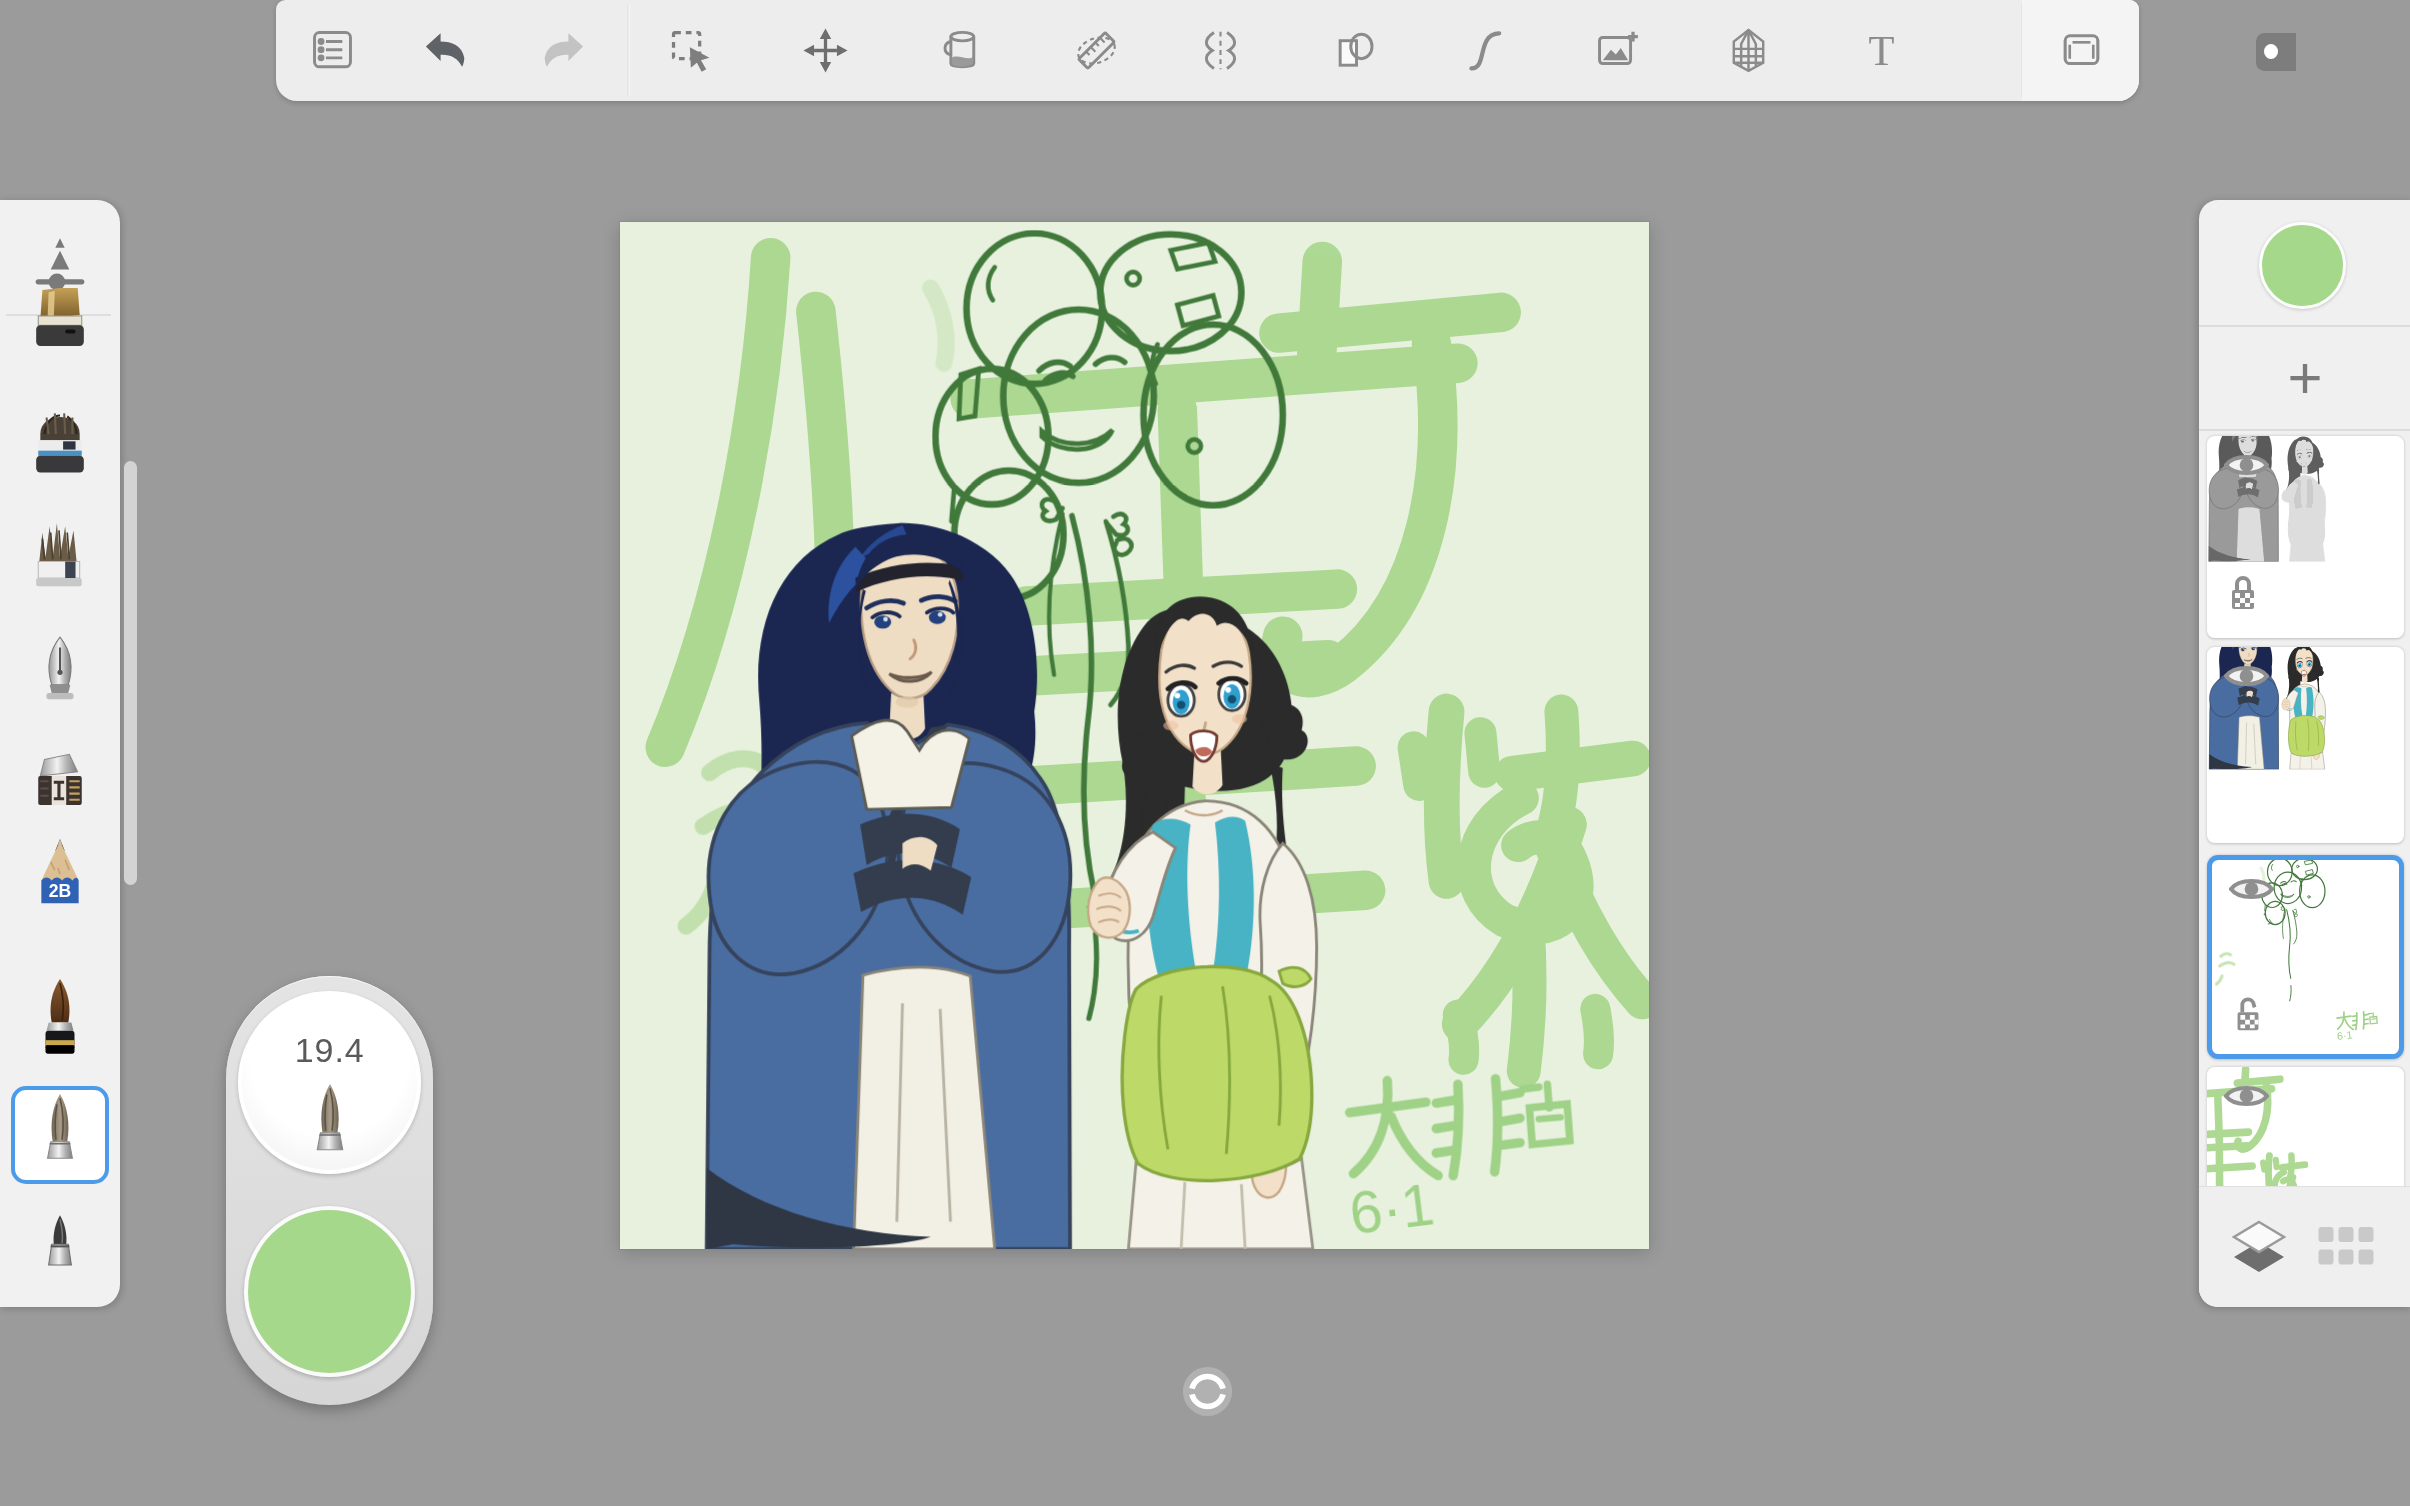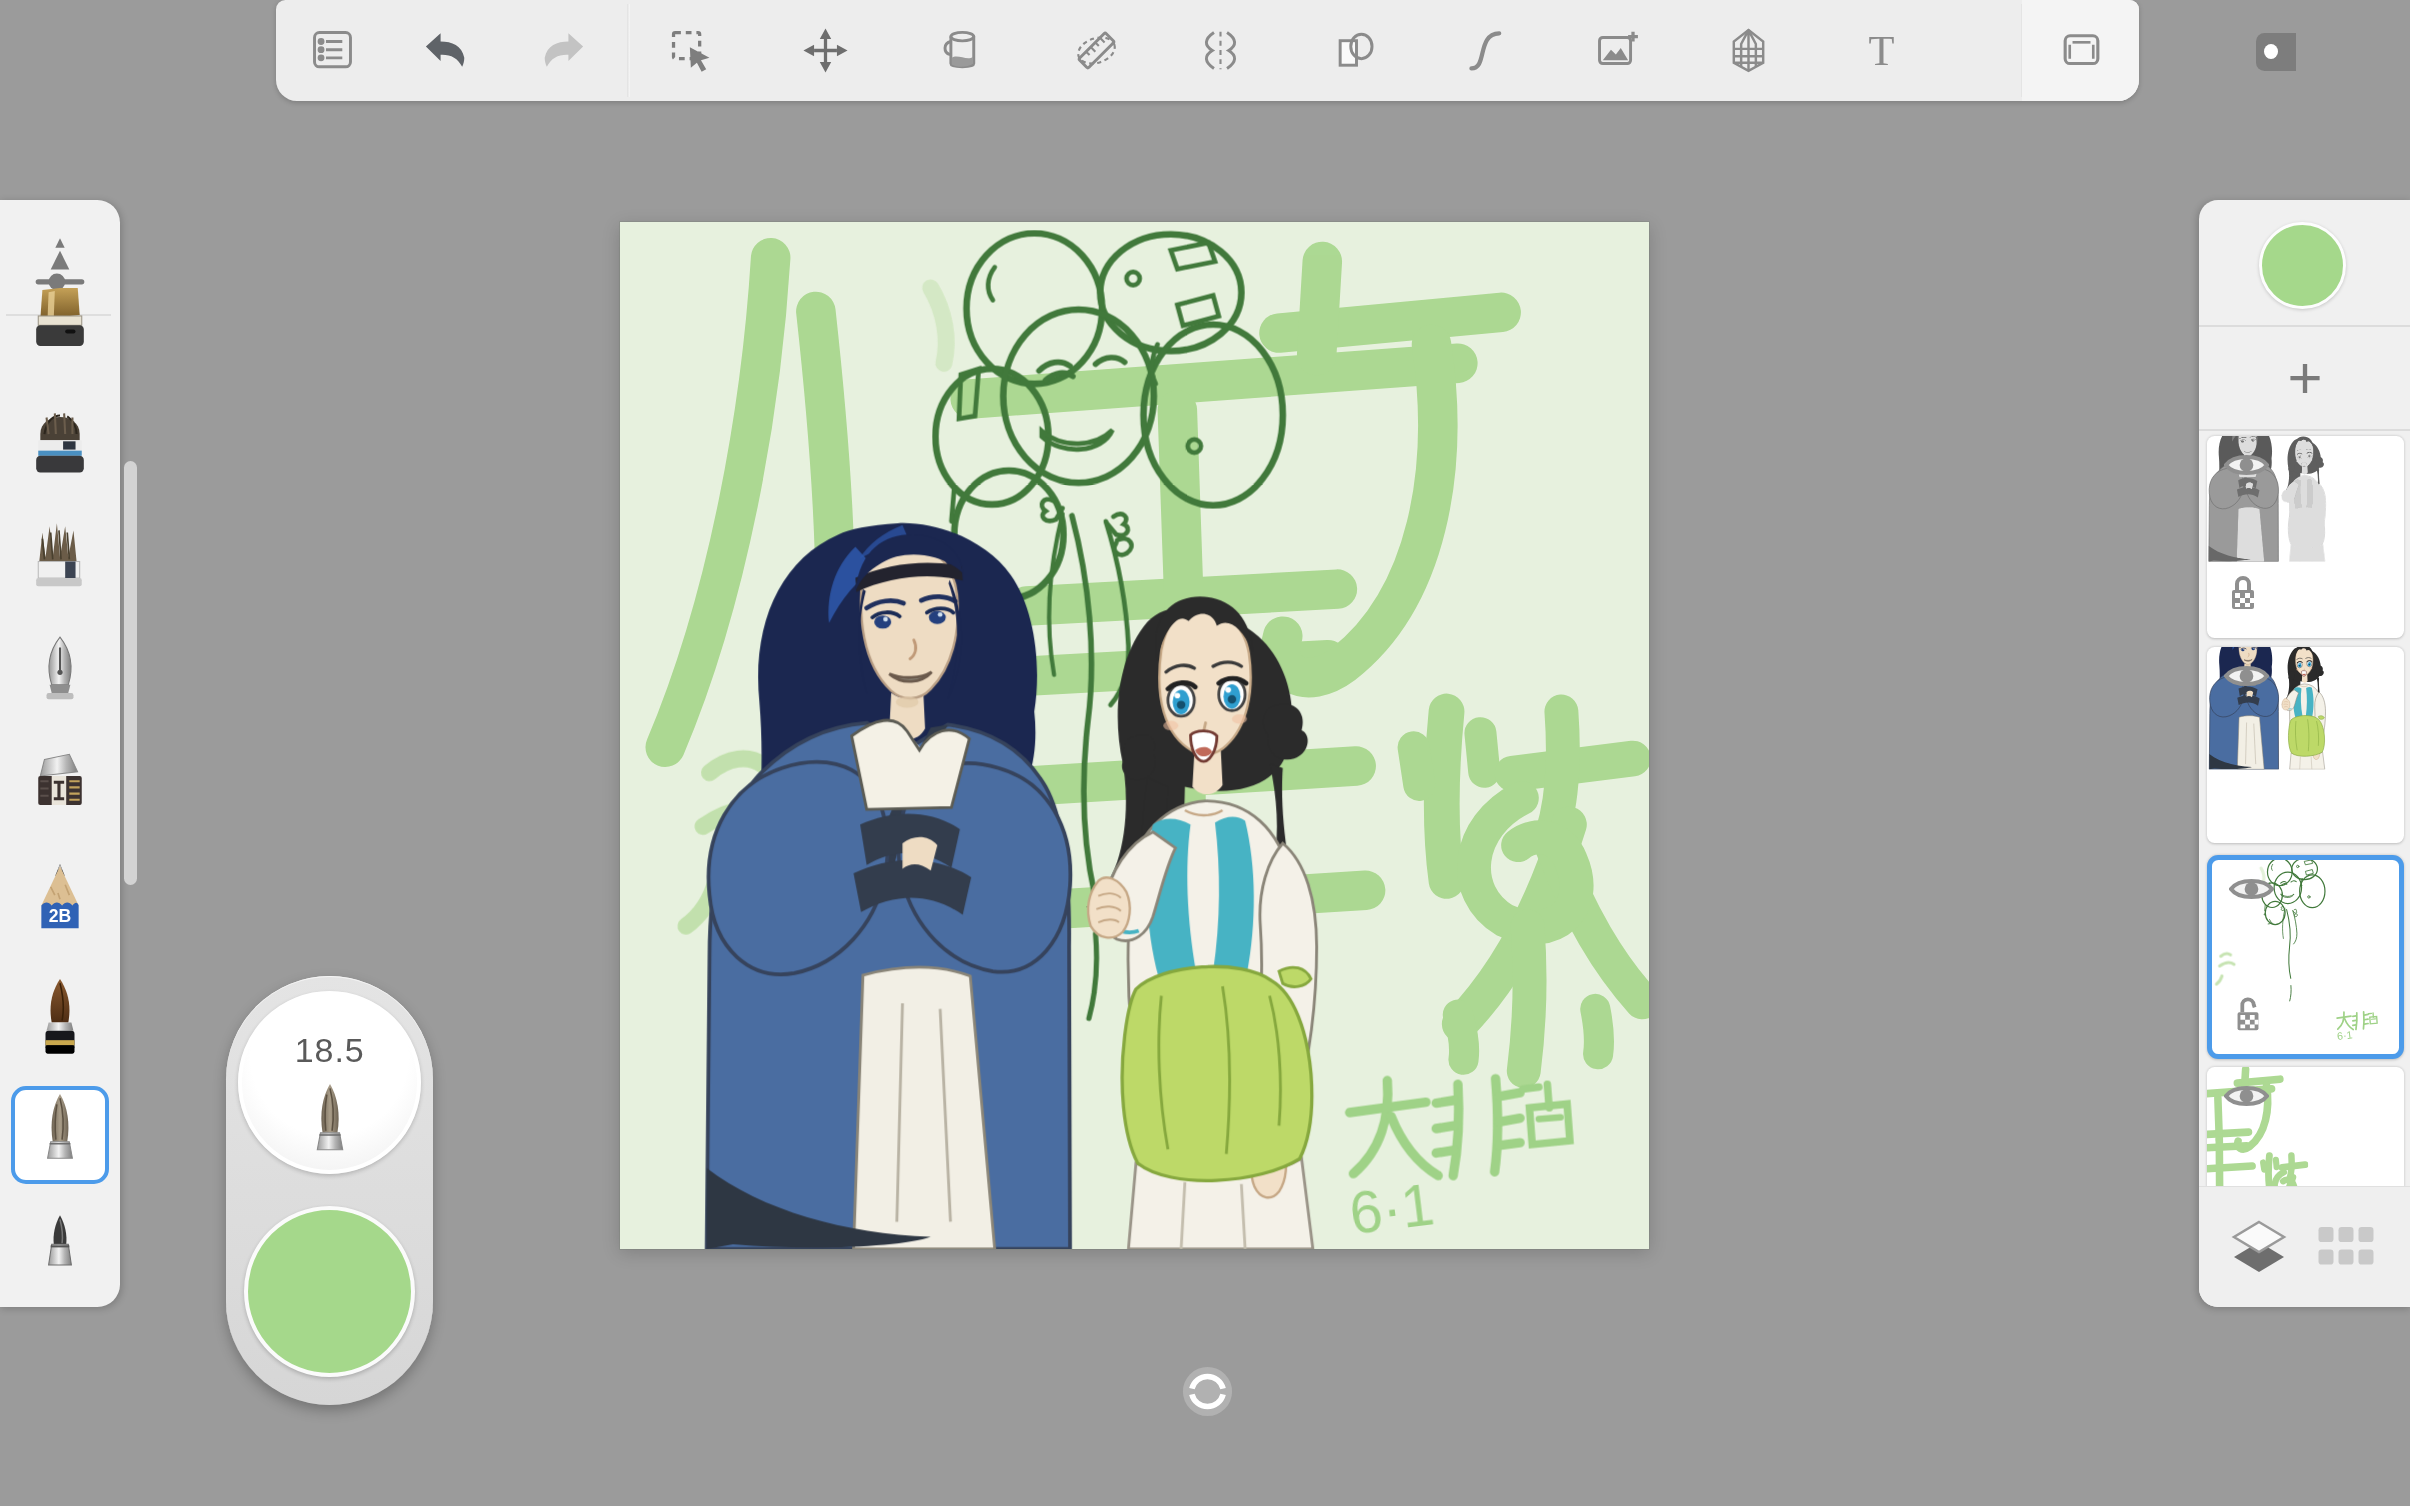--- a/index.html
+++ b/index.html
@@ -468,21 +468,21 @@
   <span class="brush-slot" style="top:590px">
     <svg viewBox="0 0 66 84">
         <path d="M 18 12 L 42 7 L 50 24 L 14 28 Z" fill="url(#silver)" stroke="#8a8a8a" stroke-width="1"></path>
         <rect x="12" y="28" width="42" height="28" rx="2" fill="#3c3230"></rect>
         <rect x="25" y="28" width="14" height="28" fill="#e9e4da"></rect>
         <path d="M 27 34 H 37 M 32 34 V 50 M 27 50 H 37" stroke="#3c3230" stroke-width="3" fill="none"></path>
         <path d="M 42 33 H 52 M 42 39 H 52 M 42 45 H 52 M 42 51 H 52" stroke="#c2a35c" stroke-width="2" fill="none"></path>
         <path d="M 14 33 H 22 M 14 40 H 22 M 14 47 H 22" stroke="#5a4f4b" stroke-width="2" fill="none"></path>
       </svg>
   </span>
-  <span class="brush-slot" style="top:705px">
+  <span class="brush-slot" style="top:680px">
     <svg viewBox="0 0 66 84">
         <path d="M 33 2 L 37.5 13 C 35 15.5 31 15.5 28.5 13 Z" fill="#3f3f3f"></path>
         <path d="M 33 2 L 35 7 C 34 8 32 8 31 7 Z" fill="#b9b9b9"></path>
         <path d="M 33 4 L 51 42 L 15 42 Z" fill="#dcbf93"></path>
         <path d="M 24 24 L 28 32 M 38 22 L 42 32 M 31 30 L 33 36" stroke="#c3a273" stroke-width="1.6" fill="none"></path>
         <path d="M 15 42 C 18 38 22 38 25 42 C 28 38 32 38 35 42 C 38 38 42 38 45 42 C 48 38 50 39 51 42 L 51 64 L 15 64 Z" fill="#2f62b5"></path>
         <text x="33" y="58" text-anchor="middle" font-size="17" font-weight="bold" fill="#fff" font-family="Liberation Sans, sans-serif">2B</text>
       </svg>
   </span>
   <span class="brush-slot" style="top:820px">
@@ -506,21 +506,21 @@
         <path d="M 33 12 C 35 20 36 28 35 35" stroke="#777" stroke-width="1.5" fill="none"></path>
         <path d="M 25 36 L 41 36 L 44 56 L 22 56 Z" fill="url(#silver)" stroke="#6e6e6e" stroke-width="1"></path>
         <path d="M 24 38 L 42 38" stroke="#555" stroke-width="2"></path>
       </svg>
   </span>
 </div>
 <span class="scroll-pill"></span>
 
 <div class="size-pop">
   <div class="size-circle">
-    <div class="size-value">18.5</div>
+    <div class="size-value">19.4</div>
     <svg class="size-brush-preview" viewBox="0 0 66 84">
         <use href="#sym-wcbrush"></use>
       </svg>
   </div>
   <div class="color-circle-big"></div>
 </div>
 
 <div class="canvas-wrap">
   <svg viewBox="0 0 1093 1091" width="1029" height="1027">
     <rect x="0" y="0" width="1093" height="1091" fill="#e7f1de"></rect>

